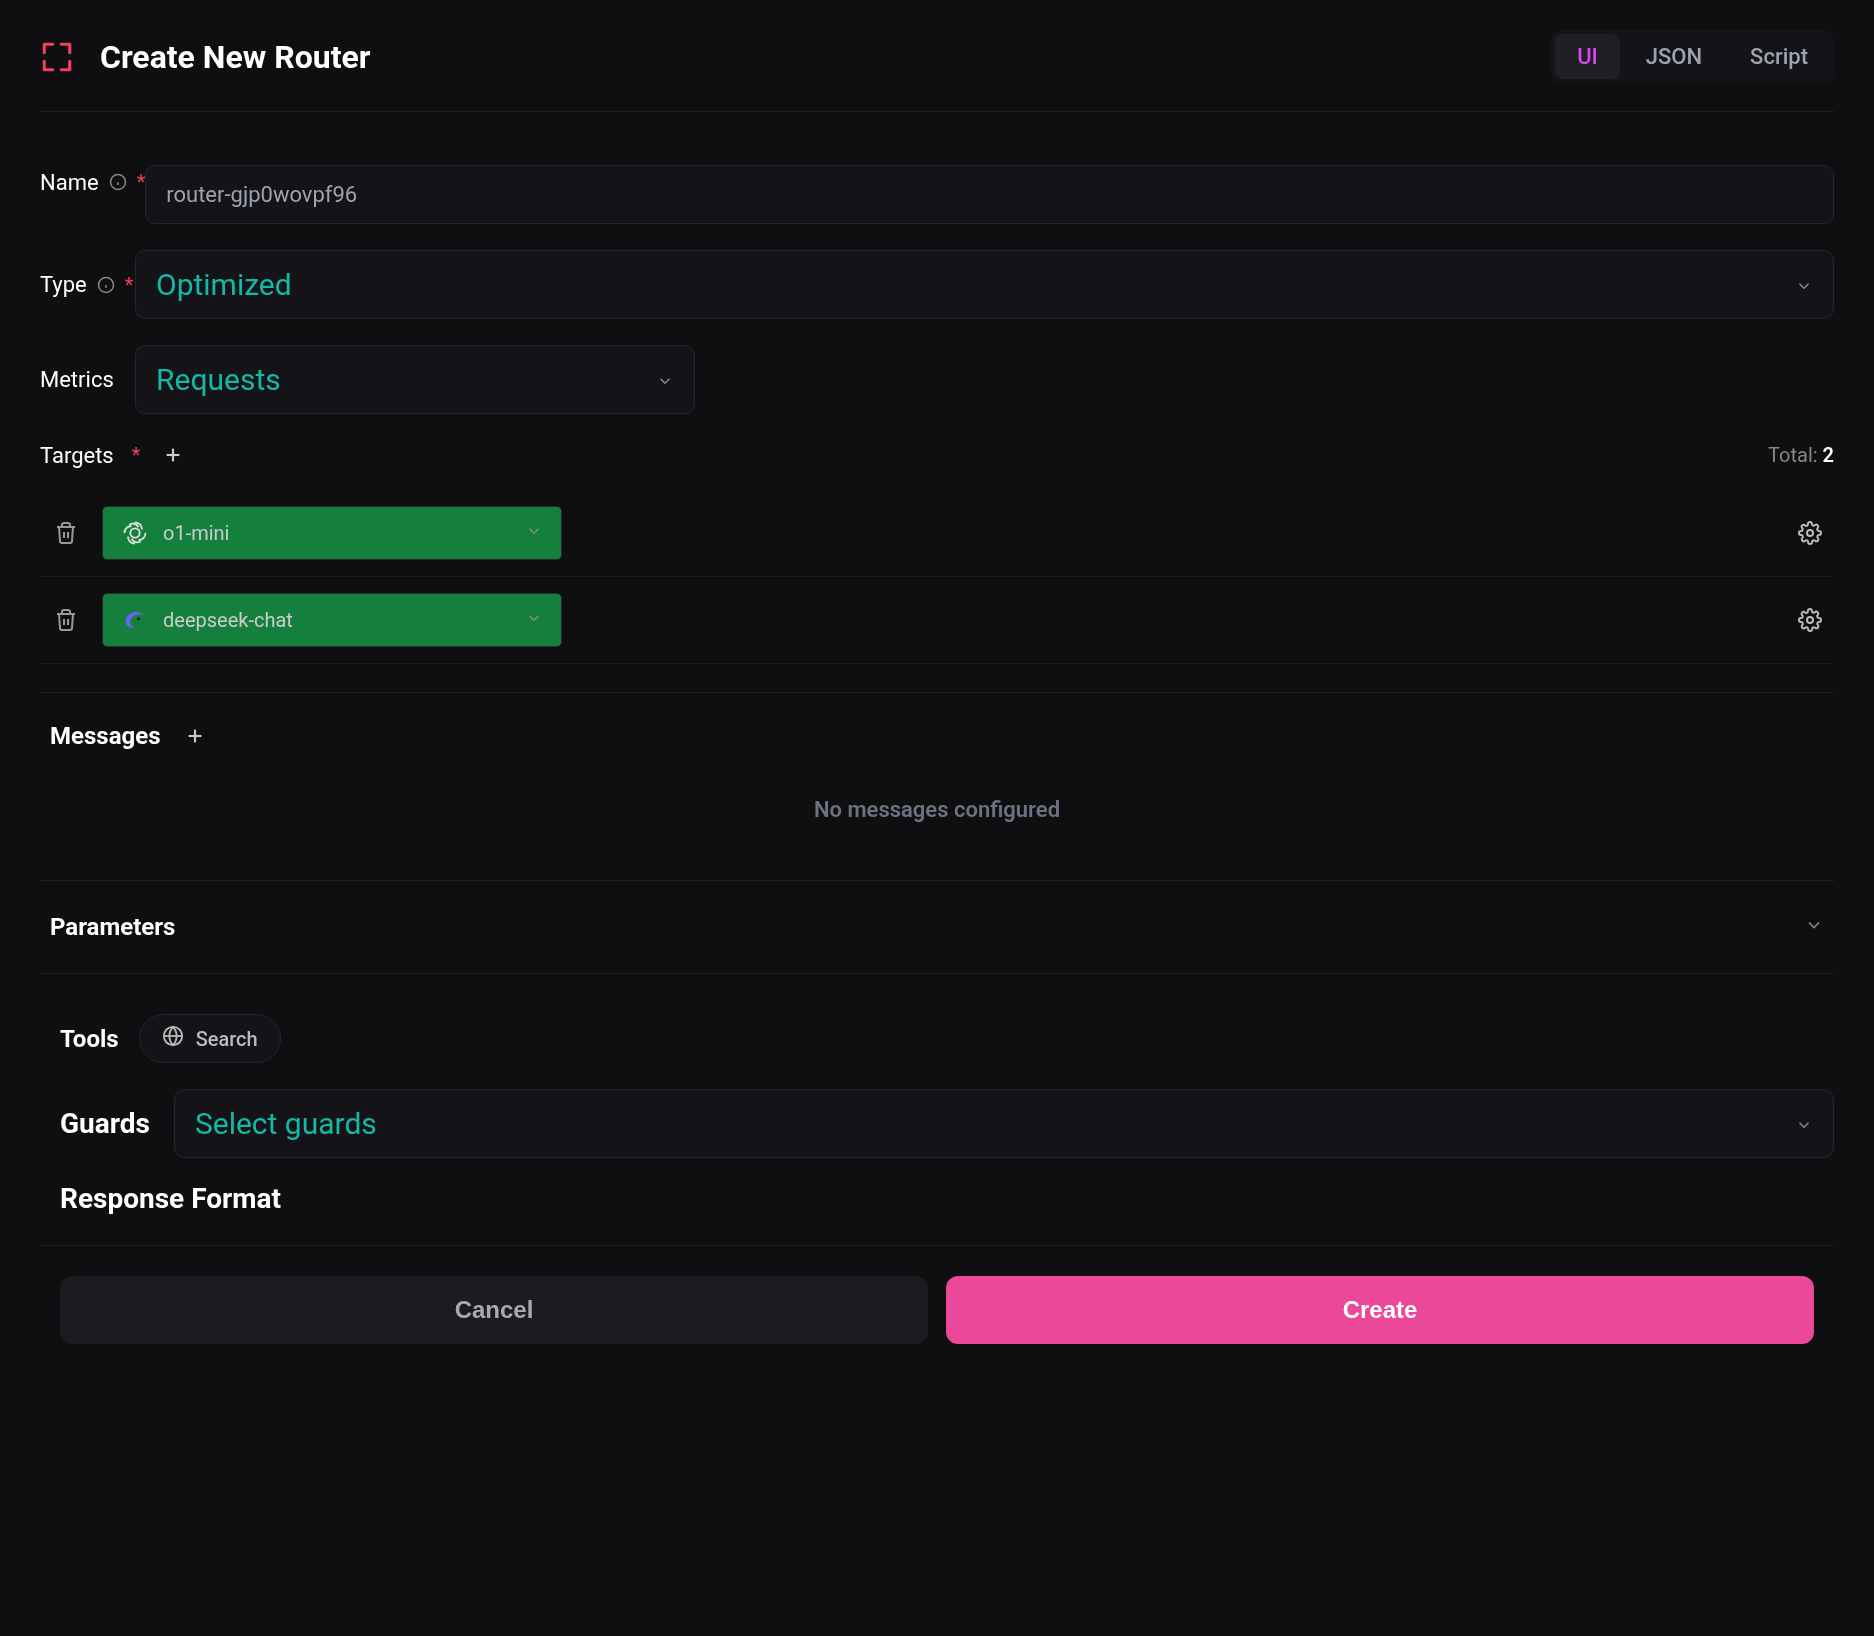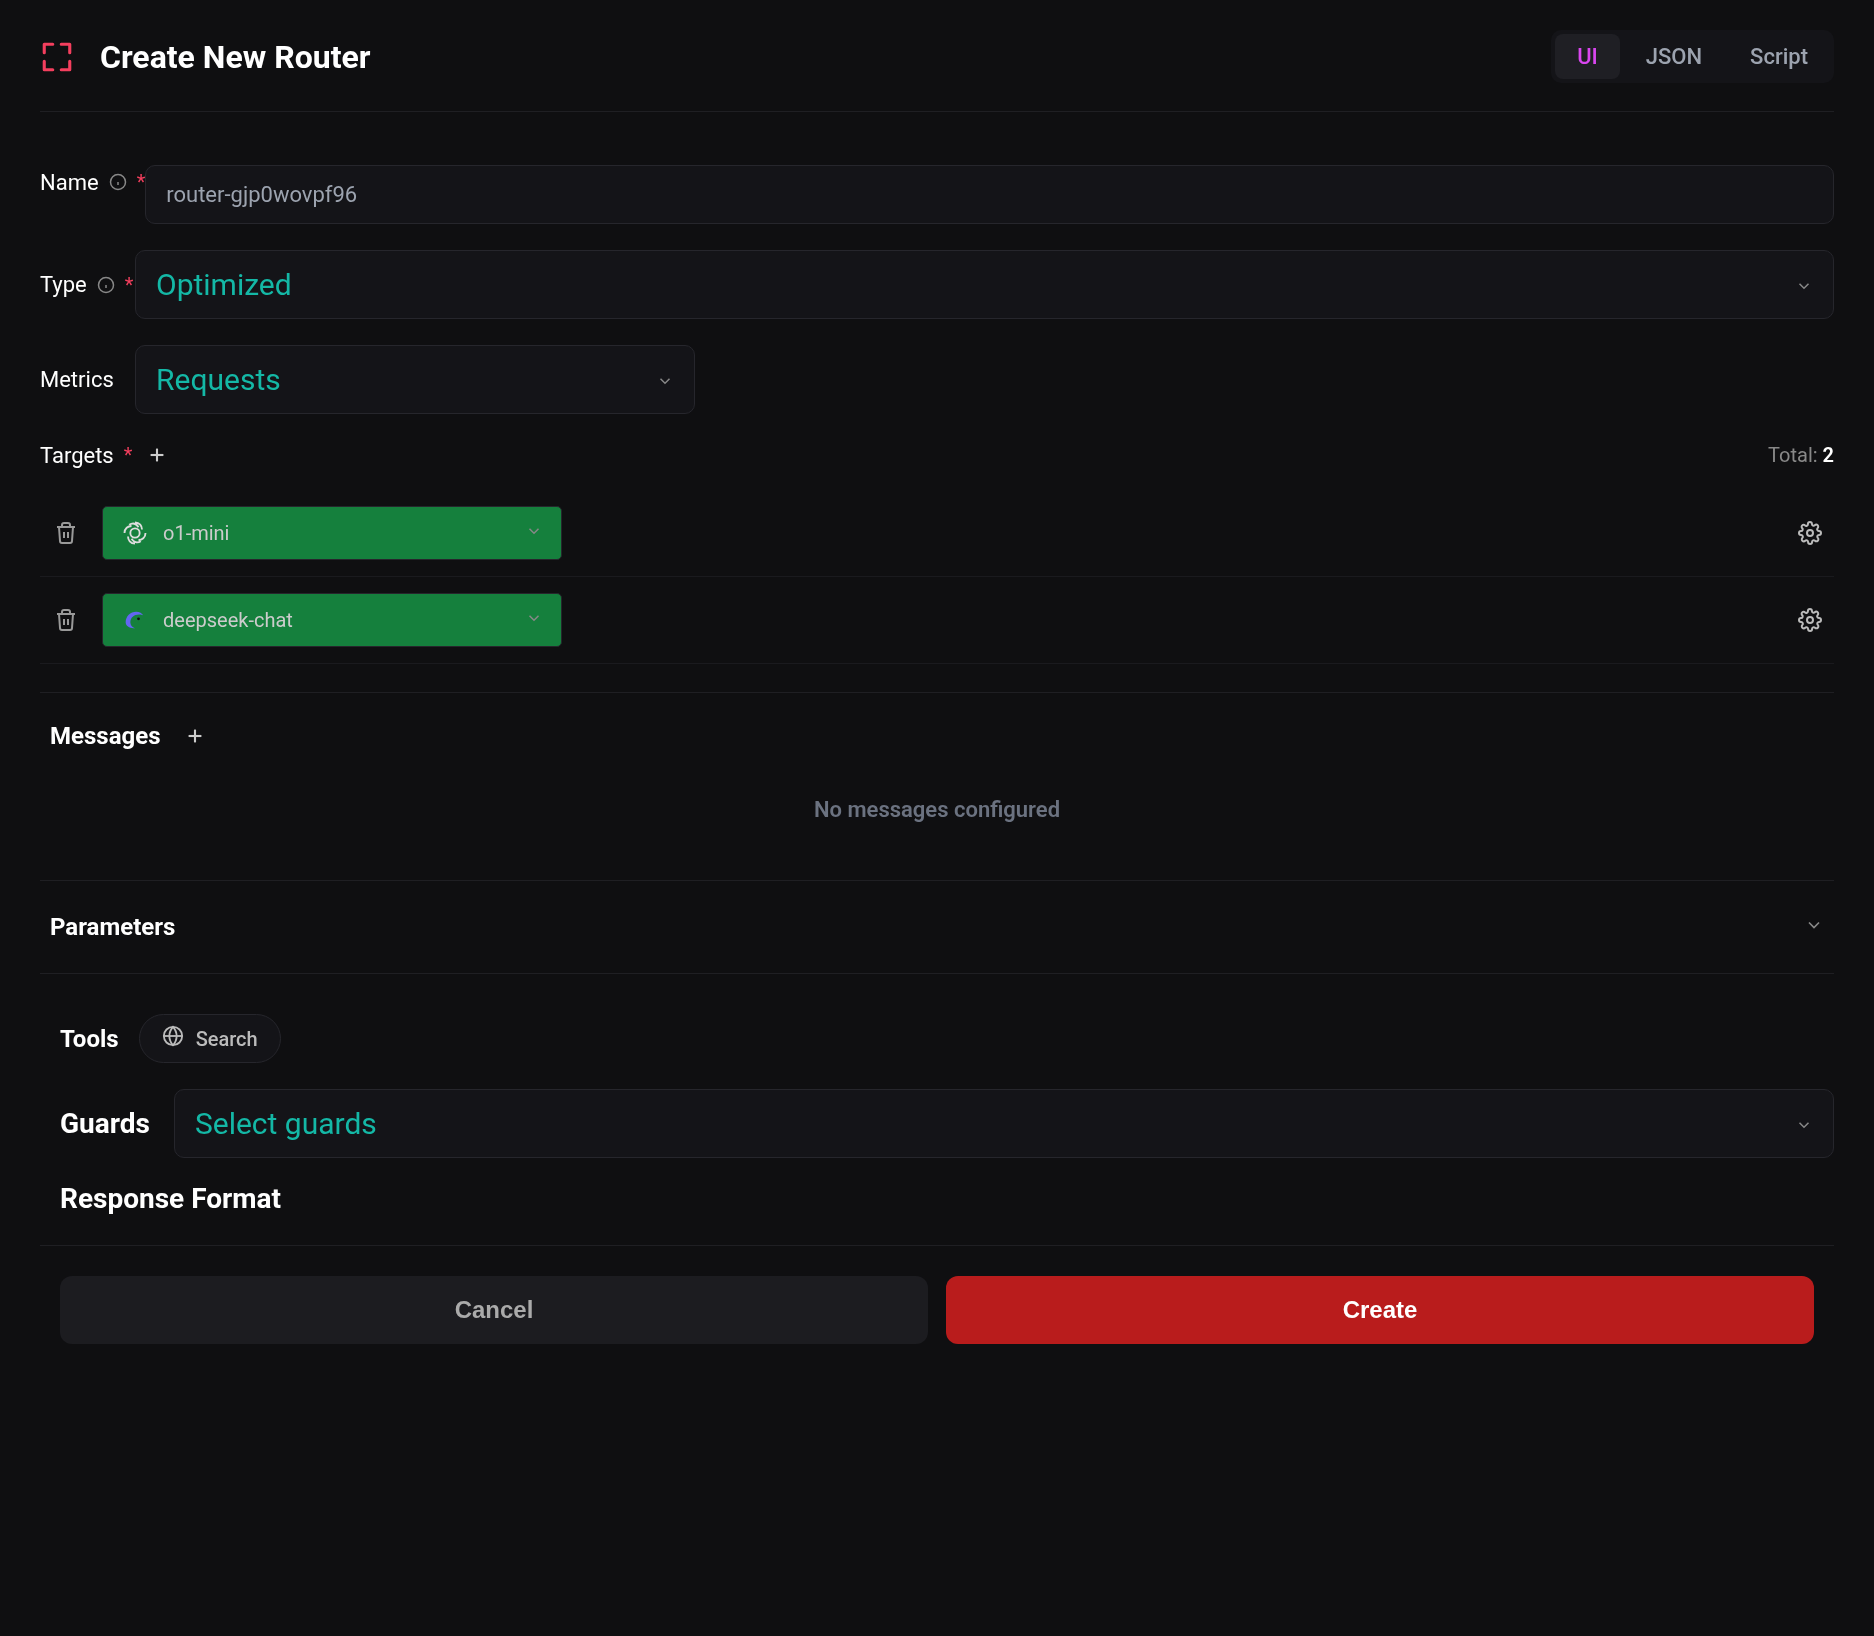--- a/index.html
+++ b/index.html
@@ -80,21 +80,21 @@
 
 .section { border-top: 1px solid #1f1f23; padding-top: 28px; margin-top: 28px; }
 
 
 .targets-header {
   display: flex;
   align-items: center;
   justify-content: space-between;
   margin-bottom: 20px;
 }
-.targets-left { display: flex; align-items: center; gap: 10px; }
+.targets-left { display: flex; align-items: center; gap: 18px; }
 .section-label { font-size: 22px; }
 .add-btn { color: #ccc; cursor: pointer; display: inline-flex; padding: 4px; }
 .total { font-size: 20px; color: #888; }
 .total-val { color: #fff; font-weight: 600; }
 
 
 .target-row {
   display: flex;
   align-items: center;
   gap: 18px;
@@ -157,21 +157,21 @@
   flex: 1;
   padding: 20px;
   border-radius: 12px;
   font-size: 24px;
   font-weight: 600;
   text-align: center;
   cursor: pointer;
   border: none;
 }
 .btn-cancel { background: #1c1c20; color: #aaa; }
-.btn-create { background: #b91c1c; color: #fff; }
+.btn-create { background: #ec4899; color: #fff; }
 </style>
 </head>
 <body>
 
 <div class="container">
 
   <div class="header">
     <div class="header-left">
       <span class="expand-icon">
         <svg width="34" height="34" viewBox="0 0 24 24" fill="none" stroke="currentColor" stroke-width="2.2" stroke-linecap="round" stroke-linejoin="round">

